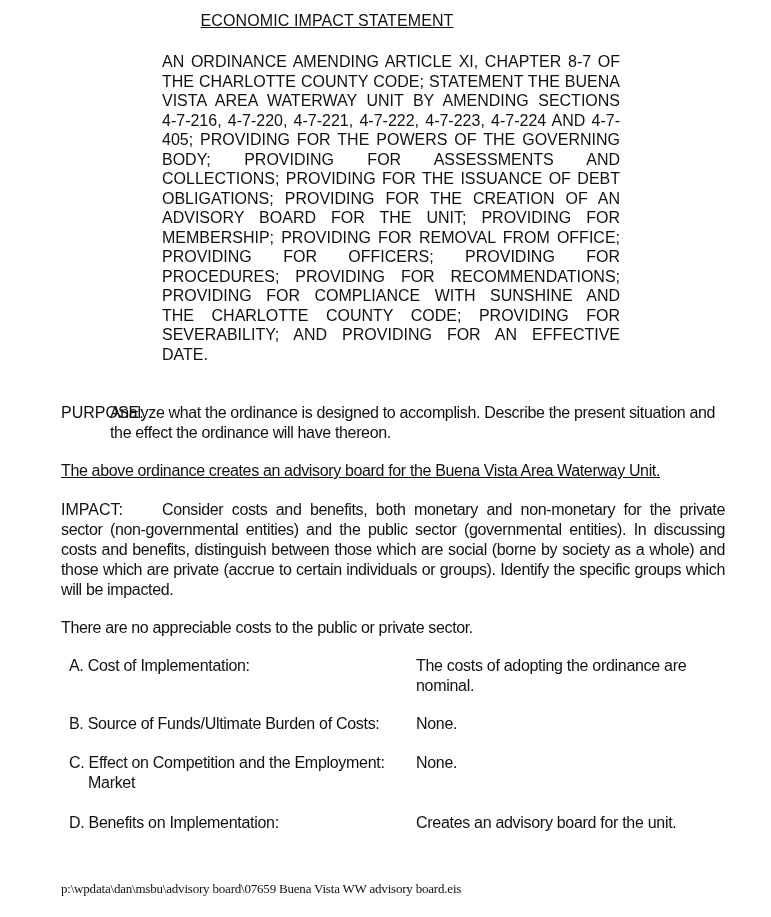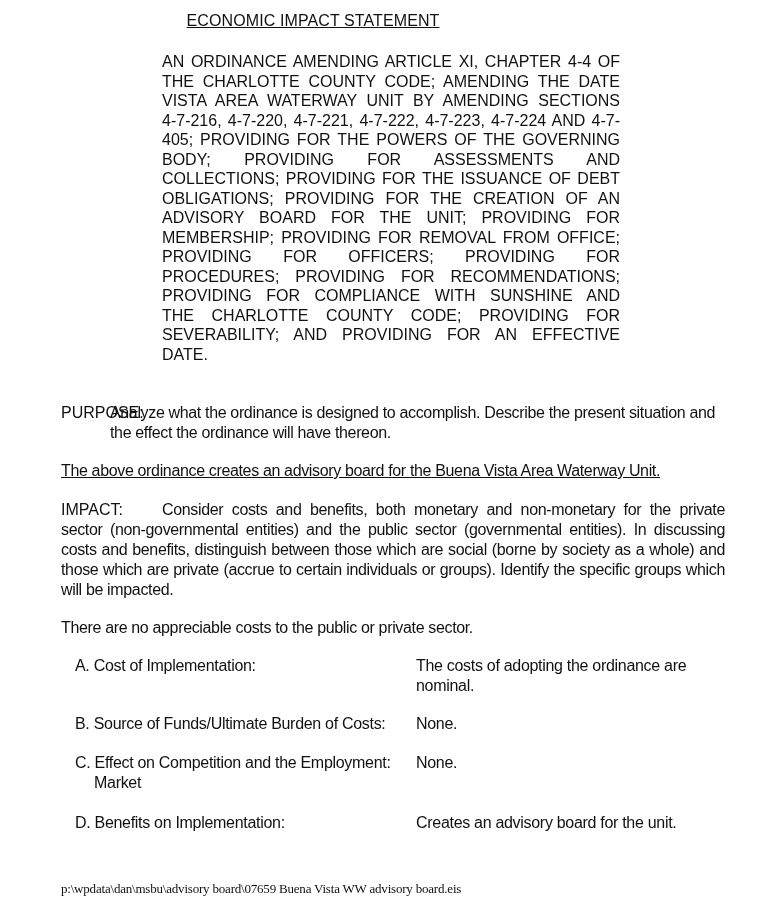--- a/index.html
+++ b/index.html
@@ -1,43 +1,43 @@
 <!DOCTYPE html>
 <html><head>
 <meta charset="utf-8">
 <style>
   html, body { margin:0; padding:0; background:#ffffff; }
   body { width:771px; height:917px; position:relative; overflow:hidden;
          font-family:"Liberation Sans", sans-serif; color:#111; }
-  .title { position:absolute; top:12px; left:2px; width:622px; text-align:center;
+  .title { position:absolute; top:12px; left:16px; width:622px; text-align:center;
            font-size:16px; text-decoration:underline; letter-spacing:0.1px; }
   .ordinance { position:absolute; top:52px; left:162px; width:458px;
                font-size:16px; line-height:19.5px; text-align:justify; }
   .ordinance .line { display:block; text-align:justify; text-align-last:justify; white-space:nowrap; }
   .ordinance .line.last { text-align-last:left; }
   .purpose { position:absolute; top:403px; left:61px; width:664px; font-size:16px; line-height:20px; }
   .purpose .lbl { position:absolute; left:0; top:0; }
   .purpose .txt { margin-left:49px; letter-spacing:-0.35px; }
   .para { position:absolute; left:61px; width:664px; font-size:16px; line-height:20px; letter-spacing:-0.35px; }
   .impact { top:500px; text-align:justify; }
   .impact .lbl { display:inline-block; width:101px; letter-spacing:0; }
   .item { position:absolute; left:61px; width:664px; font-size:16px; line-height:20px; letter-spacing:-0.3px; }
-  .item .k { position:absolute; left:14px; top:0; width:355px; }
+  .item .k { position:absolute; left:8px; top:0; width:355px; }
   .item .k .cont { display:block; padding-left:19px; }
   .item .v { margin-left:355px; }
   .footer { position:absolute; top:881px; left:61px; font-size:13px; letter-spacing:-0.2px;font-family:Liberation Serif, serif; }
 </style>
 </head>
 <body>
 
 <div class="title">ECONOMIC IMPACT STATEMENT</div>
 
 <div class="ordinance">
-  <span class="line">AN ORDINANCE AMENDING ARTICLE XI, CHAPTER 4-4 OF</span>
-  <span class="line">THE CHARLOTTE COUNTY CODE; AMENDING THE DATE</span>
+  <span class="line">AN ORDINANCE AMENDING ARTICLE XI, CHAPTER 8-7 OF</span>
+  <span class="line">THE CHARLOTTE COUNTY CODE; STATEMENT THE BUENA</span>
   <span class="line">VISTA AREA WATERWAY UNIT BY AMENDING SECTIONS</span>
   <span class="line">4-7-216, 4-7-220, 4-7-221, 4-7-222, 4-7-223, 4-7-224 AND 4-7-</span>
   <span class="line">405; PROVIDING FOR THE POWERS OF THE GOVERNING</span>
   <span class="line">BODY; PROVIDING FOR ASSESSMENTS AND</span>
   <span class="line">COLLECTIONS; PROVIDING FOR THE ISSUANCE OF DEBT</span>
   <span class="line">OBLIGATIONS; PROVIDING FOR THE CREATION OF AN</span>
   <span class="line">ADVISORY BOARD FOR THE UNIT; PROVIDING FOR</span>
   <span class="line">MEMBERSHIP; PROVIDING FOR REMOVAL FROM OFFICE;</span>
   <span class="line">PROVIDING FOR OFFICERS; PROVIDING FOR</span>
   <span class="line">PROCEDURES; PROVIDING FOR RECOMMENDATIONS;</span>

